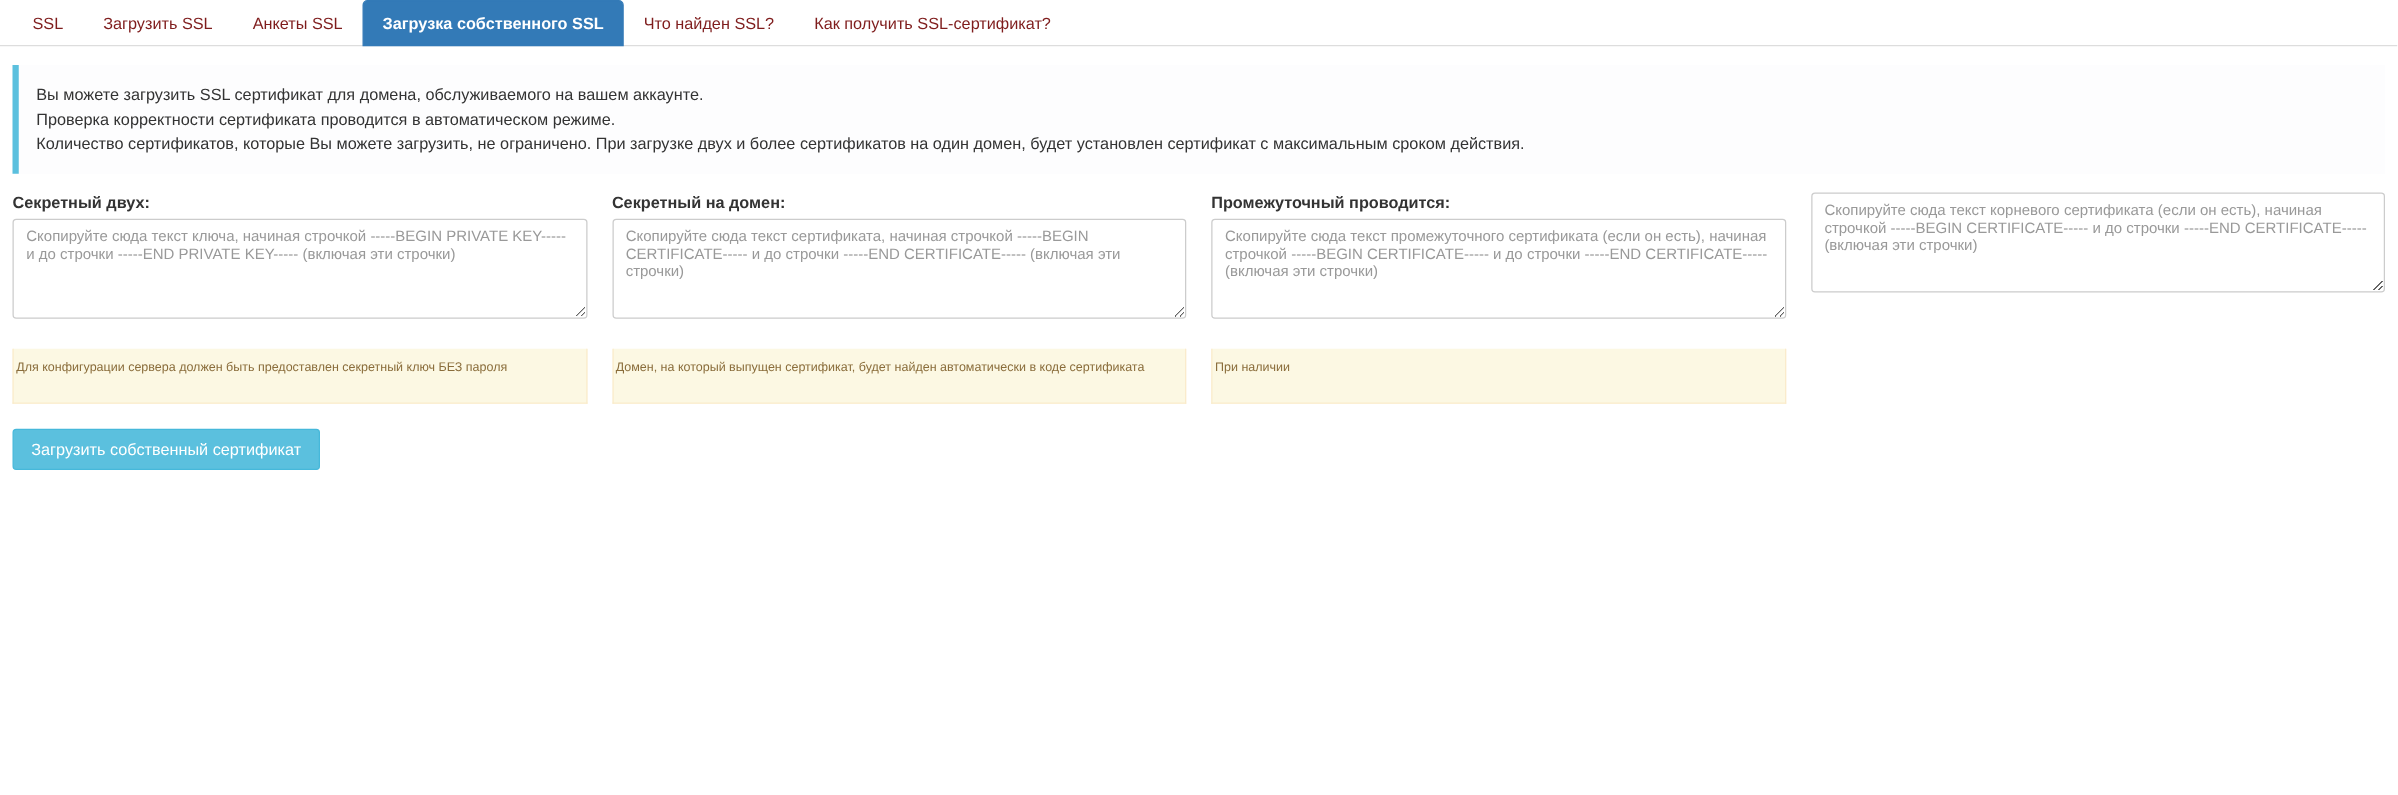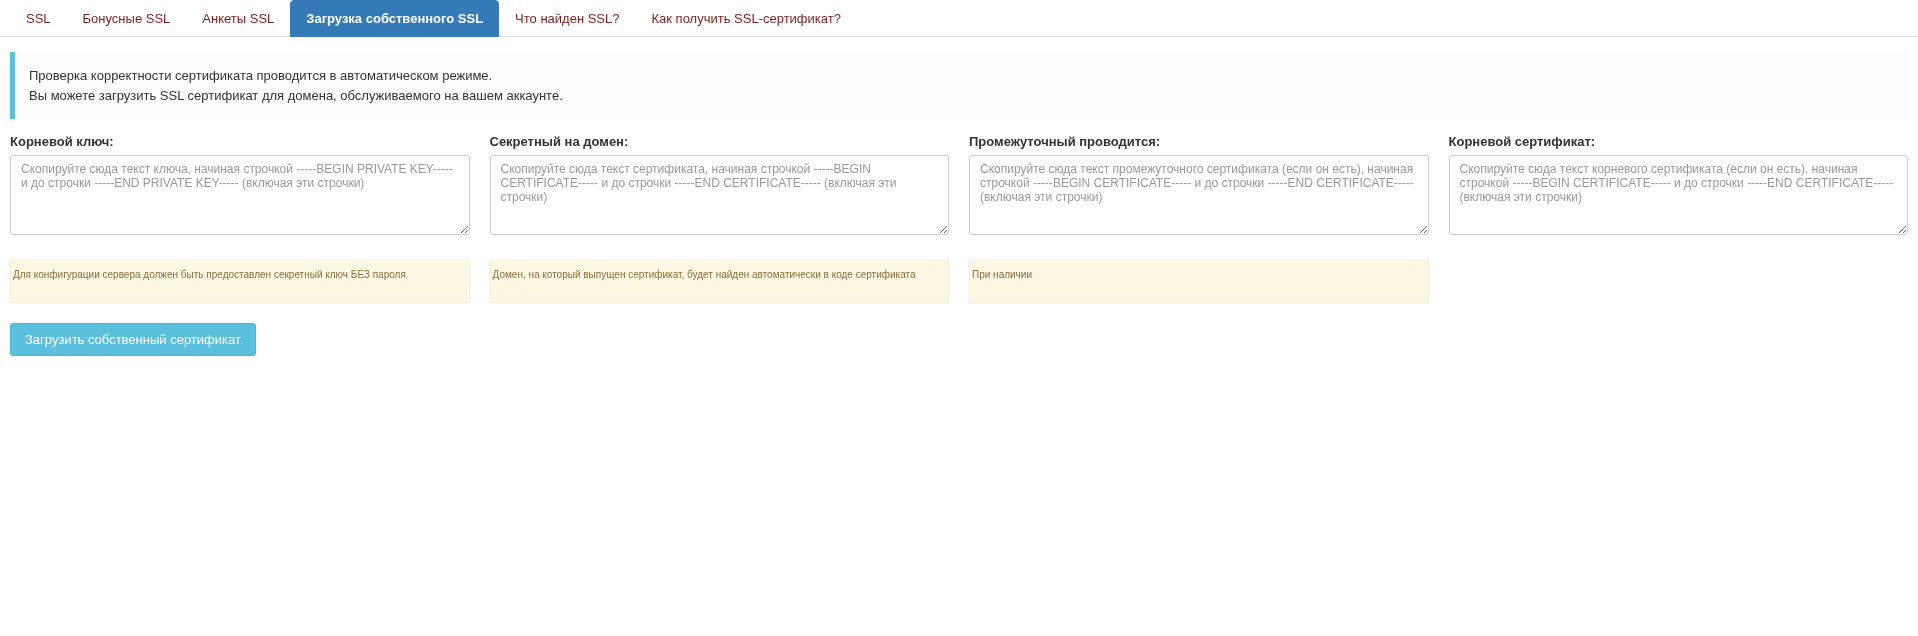--- a/index.html
+++ b/index.html
@@ -88,50 +88,50 @@
       text-align: right;
     }
   </style>
 </head>
 <body>
 
 
 
 <div class="tabs">
   <div class="tab">SSL</div>
-  <div class="tab">Бонусные SSL</div>
+  <div class="tab">Загрузить SSL</div>
   <div class="tab">Анкеты SSL</div>
   <div class="tab active">Загрузка собственного SSL</div>
   <div class="tab">Что найден SSL?</div>
   <div class="tab">Как получить SSL-сертификат?</div>
 </div>
 
 <div class="info-panel">
+  <div>Вы можете загрузить SSL сертификат для домена, обслуживаемого на вашем аккаунте.</div>
   <div>Проверка корректности сертификата проводится в автоматическом режиме.</div>
-  <div>Вы можете загрузить SSL сертификат для домена, обслуживаемого на вашем аккаунте.</div>
+  <div>Количество сертификатов, которые Вы можете загрузить, не ограничено. При загрузке двух и более сертификатов на один домен, будет установлен сертификат с максимальным сроком действия.</div>
 </div>
 
 <div class="form-row">
   <div class="form-col">
-    <label class="form-label">Корневой ключ:</label>
+    <label class="form-label">Секретный двух:</label>
     <textarea class="form-textarea" placeholder="Скопируйте сюда текст ключа, начиная строчкой -----BEGIN PRIVATE KEY----- и до строчки -----END PRIVATE KEY----- (включая эти строчки)" style=""></textarea>
     <div class="form-help">Для конфигурации сервера должен быть предоставлен секретный ключ БЕЗ пароля</div>
   </div>
   <div class="form-col">
     <label class="form-label">Секретный на домен:</label>
     <textarea class="form-textarea" placeholder="Скопируйте сюда текст сертификата, начиная строчкой -----BEGIN CERTIFICATE----- и до строчки -----END CERTIFICATE----- (включая эти строчки)" style=""></textarea>
     <div class="form-help">Домен, на который выпущен сертификат, будет найден автоматически в коде сертификата</div>
   </div>
   <div class="form-col">
     <label class="form-label">Промежуточный проводится:</label>
     <textarea class="form-textarea" placeholder="Скопируйте сюда текст промежуточного сертификата (если он есть), начиная строчкой -----BEGIN CERTIFICATE----- и до строчки -----END CERTIFICATE----- (включая эти строчки)" style=""></textarea>
     <div class="form-help">При наличии</div>
   </div>
   <div class="form-col">
-    <label class="form-label">Корневой сертификат:</label>
     <textarea class="form-textarea" placeholder="Скопируйте сюда текст корневого сертификата (если он есть), начиная строчкой -----BEGIN CERTIFICATE----- и до строчки -----END CERTIFICATE----- (включая эти строчки)" style=""></textarea>
   </div>
 </div>
 
 <button class="submit-btn">Загрузить собственный сертификат</button>
 
 
 
 
 </body></html>

